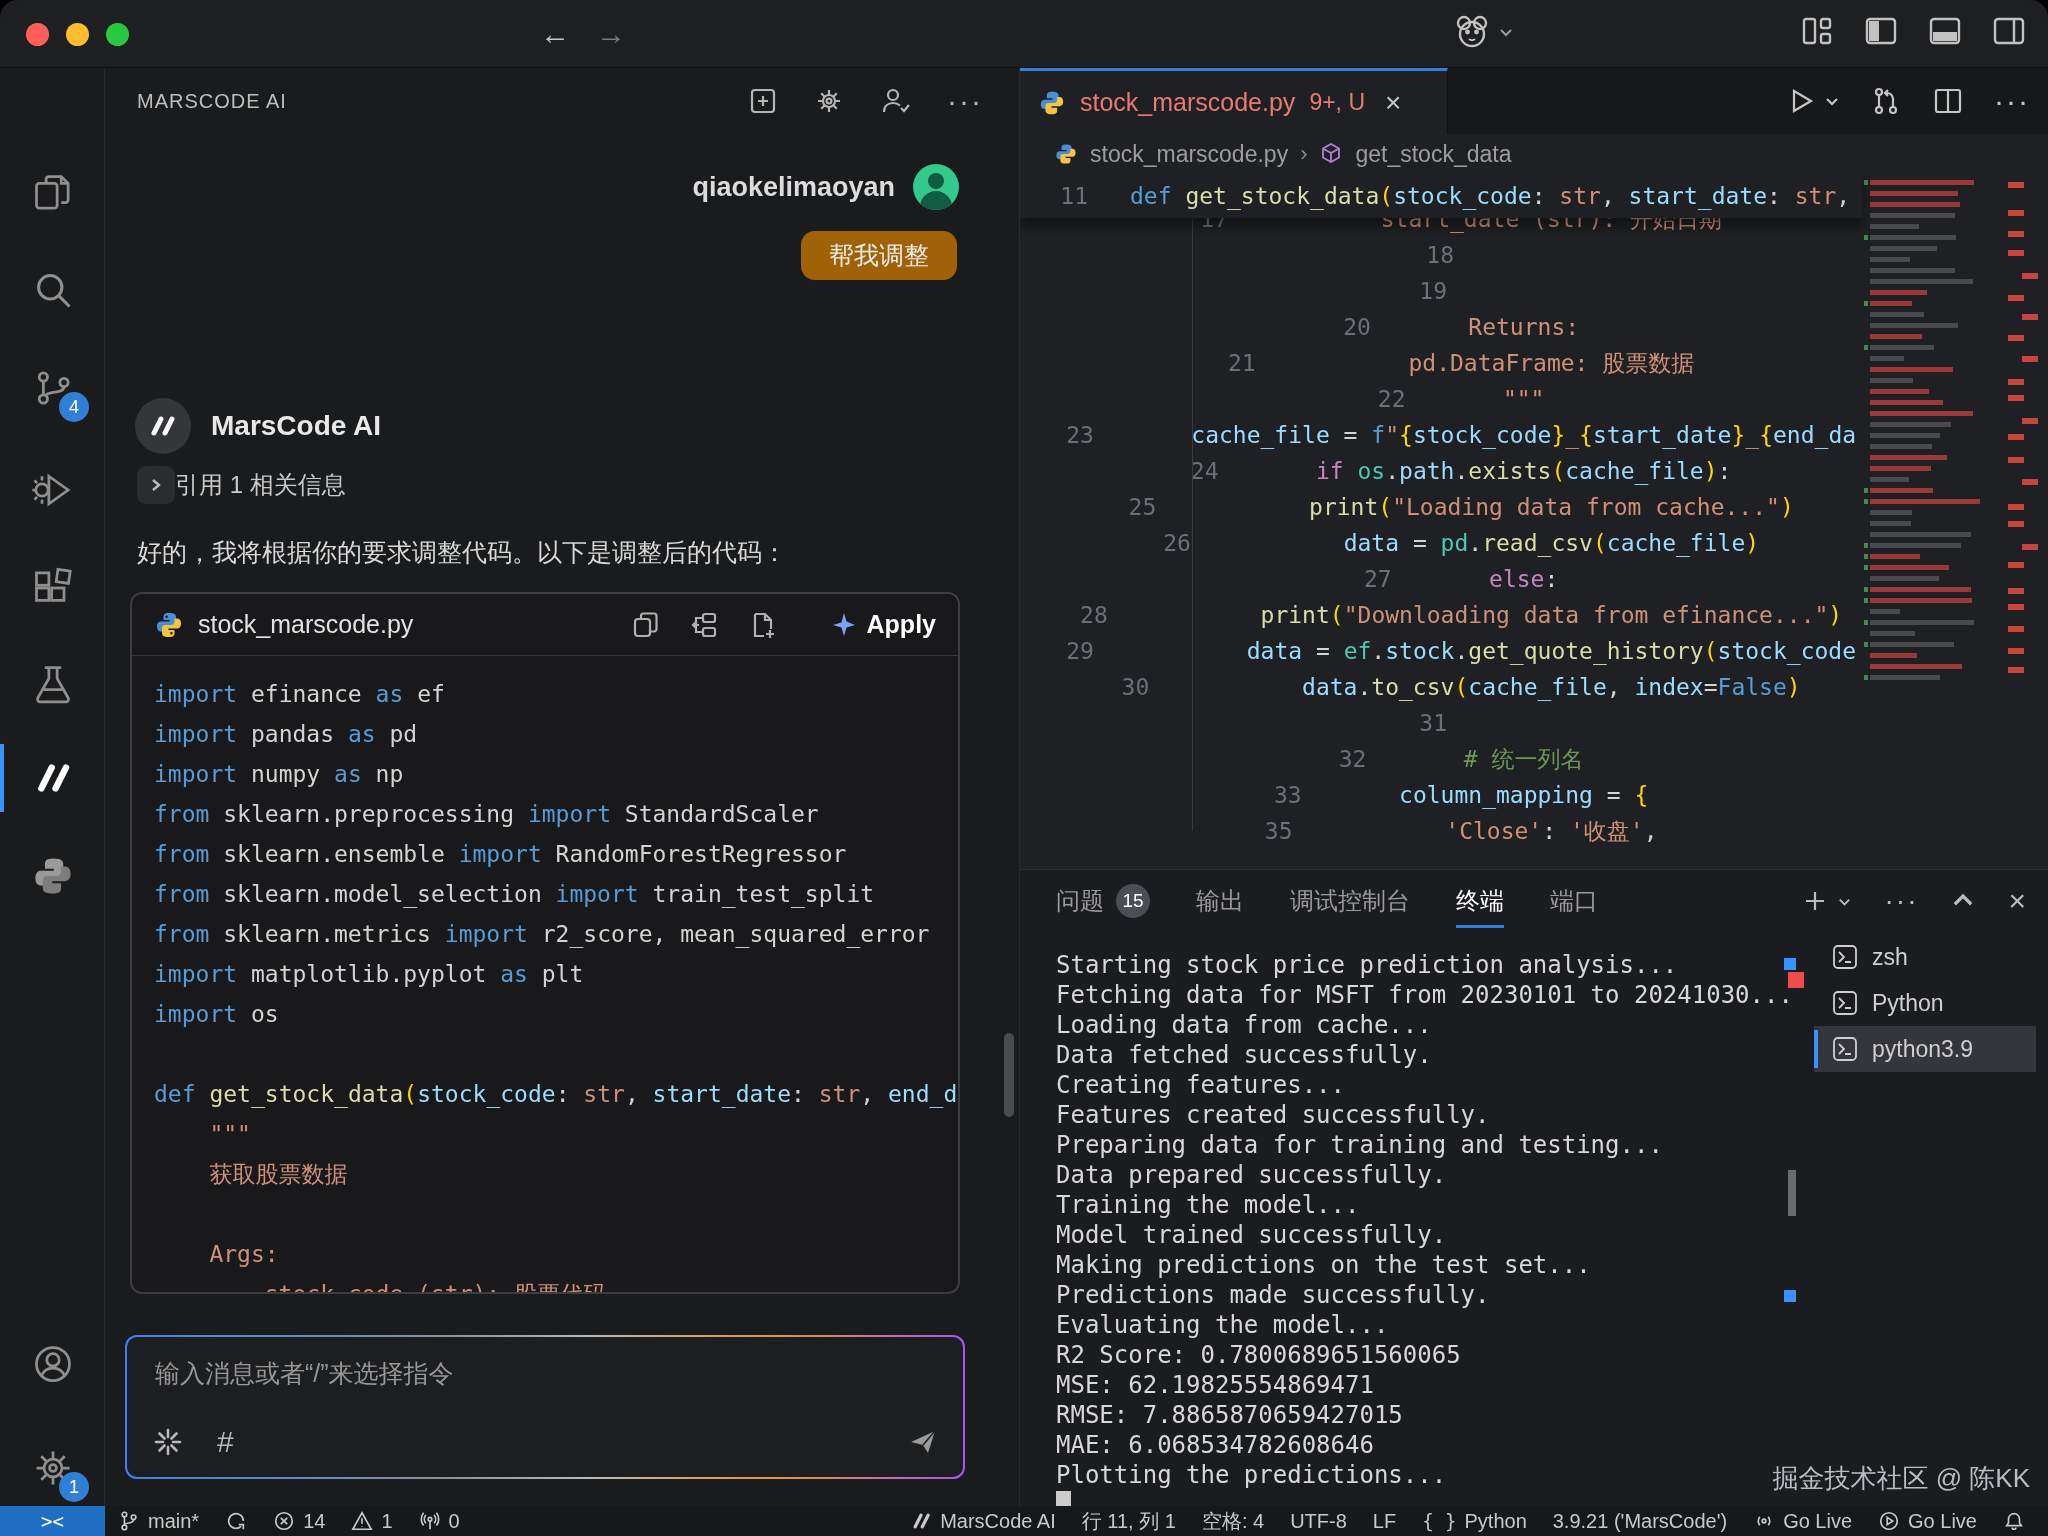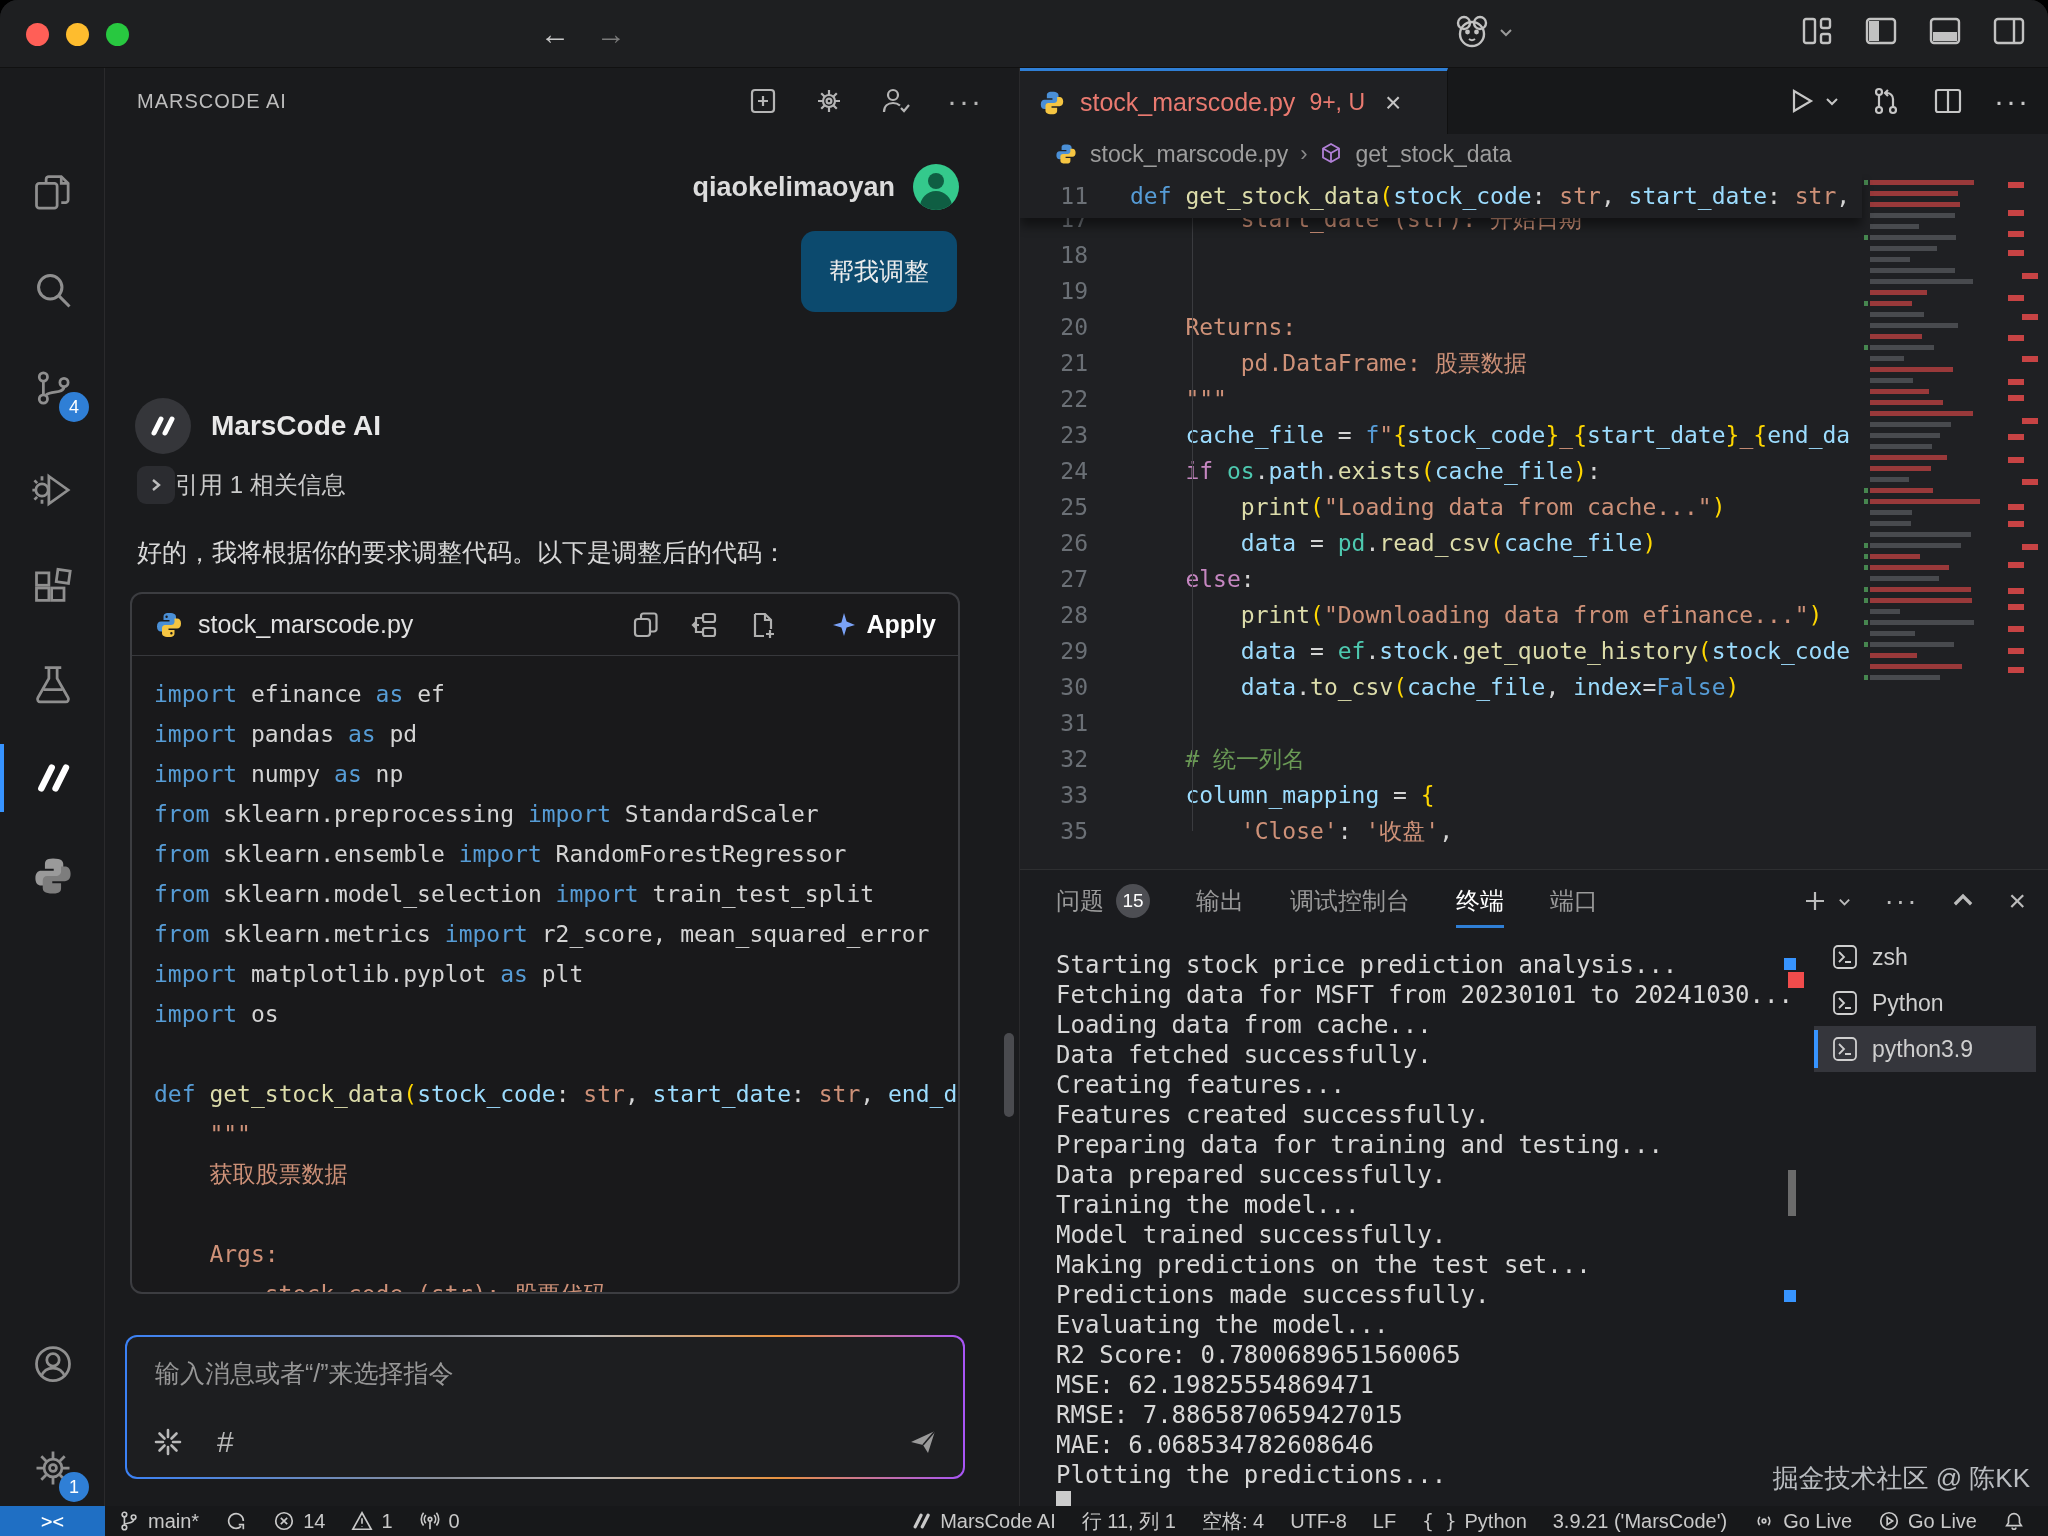--- a/index.html
+++ b/index.html
@@ -31,22 +31,22 @@
   
   .sidebar{width:915px;background:#1a1b1d;border-right:1px solid #2a2a2c;position:relative;}
   .sb-head{height:66px;display:flex;align-items:center;padding:0 36px 0 32px;}
   .sb-title{font-size:20px;letter-spacing:1px;color:#bdbdbd;}
   .sb-head-icons{margin-left:auto;display:flex;gap:34px;color:#b5b5b5;align-items:center;}
   .chat-user-row{position:absolute;top:96px;right:60px;display:flex;align-items:center;gap:18px;}
   .chat-user-name{font-size:27px;font-weight:bold;color:#dcdcdc;}
   .avatar-user{width:46px;height:46px;border-radius:50%;background:#34c98c;position:relative;overflow:hidden;}
   .avatar-user .head{position:absolute;left:15px;top:9px;width:16px;height:16px;border-radius:50%;background:#0f5e43;}
   .avatar-user .body{position:absolute;left:7px;top:27px;width:32px;height:22px;border-radius:16px 16px 0 0;background:#0f5e43;}
-  .chat-bubble{position:absolute;top:163px;right:62px;background:#0c4a6e;border-radius:14px;
-    padding:24px 28px;font-size:25px;color:#ececec;}
+  .chat-bubble{position:absolute;top:163px;right:62px;background:#a16207;border-radius:14px;
+    padding:8px 28px;font-size:25px;color:#ececec;}
   .ai-row{position:absolute;top:330px;left:30px;display:flex;align-items:center;gap:20px;}
   .ai-avatar{width:56px;height:56px;border-radius:50%;background:#35363a;display:flex;align-items:center;justify-content:center;}
   .ai-name{font-size:28px;font-weight:bold;color:#e8e8e8;}
   .ref-row{position:absolute;top:398px;left:32px;display:flex;align-items:center;color:#c9c9c9;font-size:24px;}
   .ref-chip{width:38px;height:38px;border-radius:9px;background:#2b2c30;display:flex;align-items:center;justify-content:center;color:#bdbdbd;}
   .intro{position:absolute;top:468px;left:32px;right:40px;font-size:25px;color:#d8d8d8;}
   .code-card{position:absolute;left:25px;top:524px;width:830px;height:702px;border:2px solid #3c3d41;
      border-radius:12px;background:#19191b;overflow:hidden;}
   .cc-head{height:62px;display:flex;align-items:center;gap:14px;padding:0 22px;border-bottom:1px solid #37383c;}
   .cc-name{font-size:25px;color:#e2e2e2;}
@@ -67,21 +67,21 @@
   .tabbar{height:66px;background:#17181a;display:flex;position:relative;flex:0 0 auto;}
   .tab{width:428px;background:#1f2023;border-top:3px solid #2f7fd6;border-right:1px solid #101010;
      display:flex;align-items:center;gap:14px;padding:0 18px;}
   .tab-name{font-size:25px;color:#ea7a70;}
   .tab-badge{font-size:23px;color:#ea7a70;}
   .tab-close{margin-left:6px;color:#c5c5c5;font-size:28px;}
   .ed-actions{position:absolute;right:18px;top:0;height:66px;display:flex;align-items:center;gap:30px;color:#c6c6c6;}
   .breadcrumb{height:40px;display:flex;align-items:center;gap:12px;padding-left:34px;font-size:23px;color:#9d9d9d;flex:0 0 auto;background:#1f2023;}
   .bc-sep{color:#8a8a8a;font-size:22px;}
   .edbody{position:relative;flex:1 1 auto;overflow:hidden;background:#1f2023;}
-  .codeline{display:flex;height:36px;line-height:36px;font-size:23px;white-space:pre;}
+  .codeline{display:flex;height:36px;line-height:36px;font-size:23px;white-space:pre;justify-content:center;}
   .codeline .ln{flex:0 0 110px;text-align:right;padding-right:42px;color:#6b7076;}
   .sticky{position:absolute;left:0;top:0;right:186px;height:44px;background:#1f2023;z-index:5;
      box-shadow:0 8px 10px rgba(0,0,0,.45);display:flex;align-items:center;font-size:23px;white-space:pre;}
   .sticky .ln{flex:0 0 110px;text-align:right;padding-right:42px;color:#6b7076;}
   .ed-lines{position:absolute;left:0;top:27px;right:186px;}
   .guide{position:absolute;width:1px;background:#3a3b3f;z-index:1;}
   .minimap{position:absolute;right:64px;top:0;width:120px;height:100%;}
   .ruler{position:absolute;right:6px;top:0;width:46px;height:100%;}
   
   .tk-kw{color:#569cd6;} .tk-ctrl{color:#c586c0;} .tk-fn{color:#dcdcaa;} .tk-v{color:#9cdcfe;}

